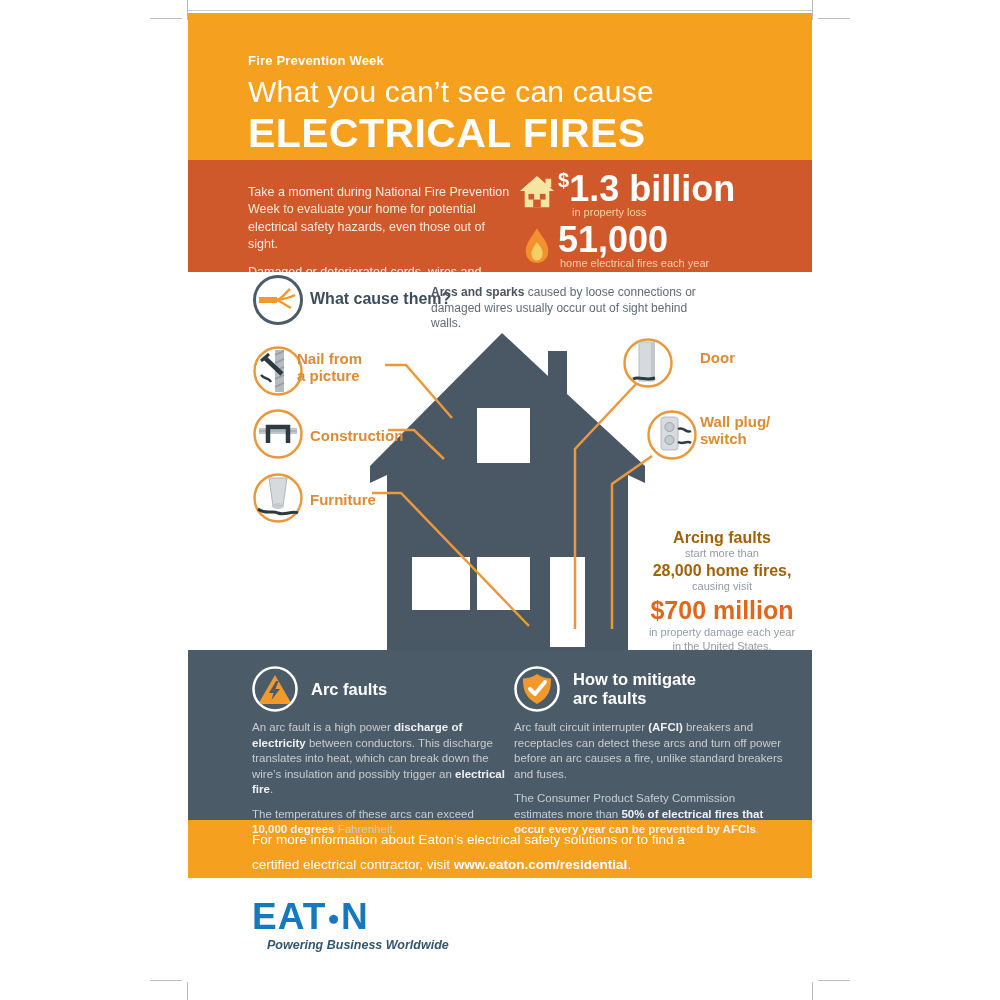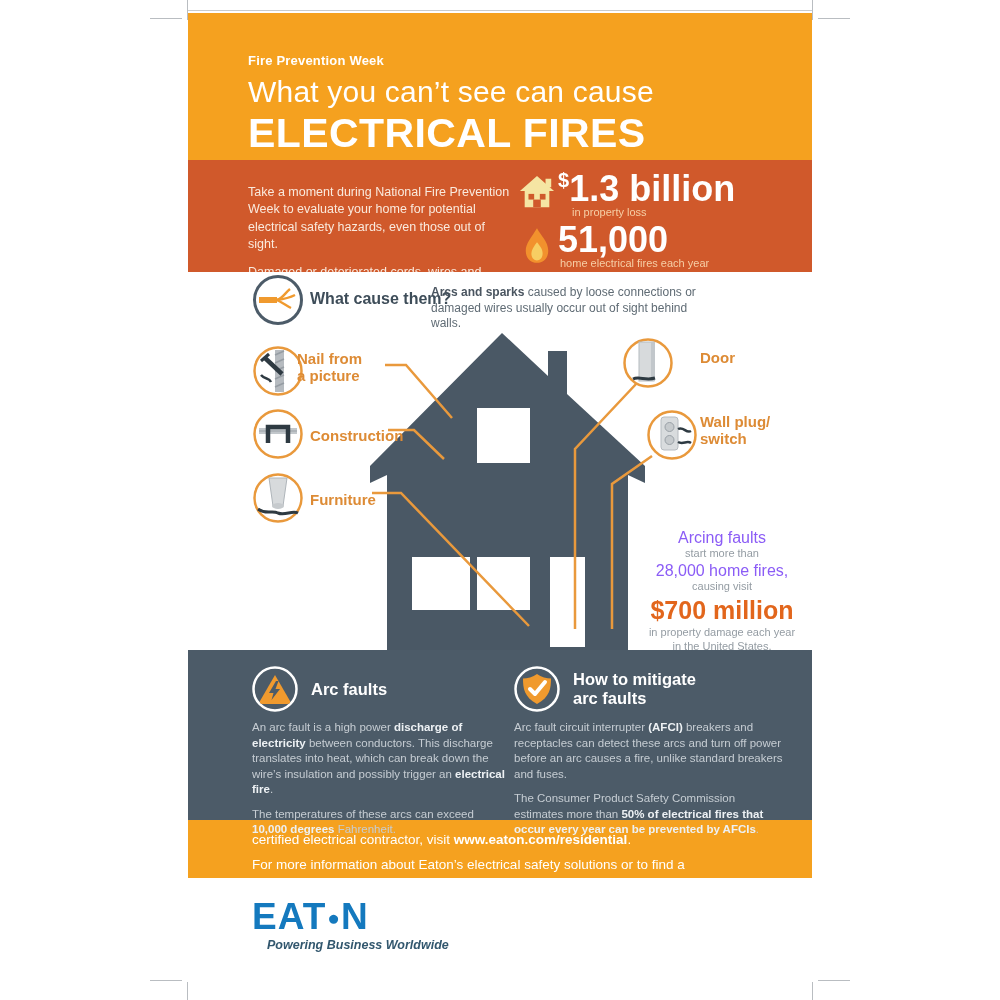--- a/index.html
+++ b/index.html
@@ -32,21 +32,21 @@
 
   
   .sec-main{height:378px;background:#fff;position:relative;}
   .house-svg{position:absolute;left:0;top:0;z-index:0;}
   .callout-icon{position:absolute;width:52px;height:52px;z-index:2;}
   .callout-label{position:absolute;z-index:2;font-size:15px;font-weight:bold;color:#DD8B35;line-height:1.15;white-space:pre-line;}
   .q-label{position:absolute;left:122px;top:18px;font-size:16px;font-weight:bold;color:#3E4D59;z-index:2;}
   .q-answer{position:absolute;left:243px;top:13px;width:276px;font-size:12px;line-height:1.3;color:#5F6B74;z-index:2;}
   .q-answer .b{font-weight:bold;color:#4A5560;}
   .arcing-block{position:absolute;left:436px;top:256px;width:196px;text-align:center;z-index:2;}
-  .arc-big{font-size:16px;font-weight:normal;color:#8b5cf6;line-height:1.2;}
+  .arc-big{font-size:16px;font-weight:bold;color:#a16207;line-height:1.2;}
   .arc-small{font-size:11px;color:#949CA3;line-height:1.25;white-space:pre-line;}
   .arc-money{font-size:25px;font-weight:bold;color:#E2661C;line-height:1.2;margin:1px 0;}
 
   
   .sec-info{height:170px;background:#4C5B68;position:relative;}
   .info-col{position:absolute;top:16px;}
   .info-col.left{left:64px;width:254px;}
   .info-col.right{left:326px;width:272px;}
   .info-head{display:flex;align-items:center;margin-bottom:8px;}
   .info-iconbox{width:46px;height:46px;margin-right:13px;flex:0 0 auto;}
@@ -254,22 +254,22 @@
         </div>
         <div class="info-title">How to mitigate
 arc faults</div>
       </div>
       <p class="info-p"><span>Arc fault circuit interrupter </span><span class="b">(AFCI)</span><span> breakers and receptacles can detect these arcs and turn off power before an arc causes a fire, unlike standard breakers and fuses.</span></p>
       <p class="info-p"><span>The Consumer Product Safety Commission estimates more than </span><span class="b">50% of electrical fires that occur every year can be prevented by AFCIs</span><span>.</span></p>
     </div>
   </div>
 
   <div class="sec-footer">
+    <div><span>For more information about Eaton’s electrical safety solutions or to find a</span></div>
     <div><span>certified electrical contractor, visit </span><span class="b">www.eaton.com/residential</span><span>.</span></div>
-    <div><span>For more information about Eaton’s electrical safety solutions or to find a</span></div>
   </div>
 
   <div class="logo-area">
     <div class="eaton-logo"><span>EAT</span><span class="dot">●</span><span>N</span></div>
     <div class="tagline">Powering Business Worldwide</div>
   </div>
 
 </div>
 
 </body></html>

